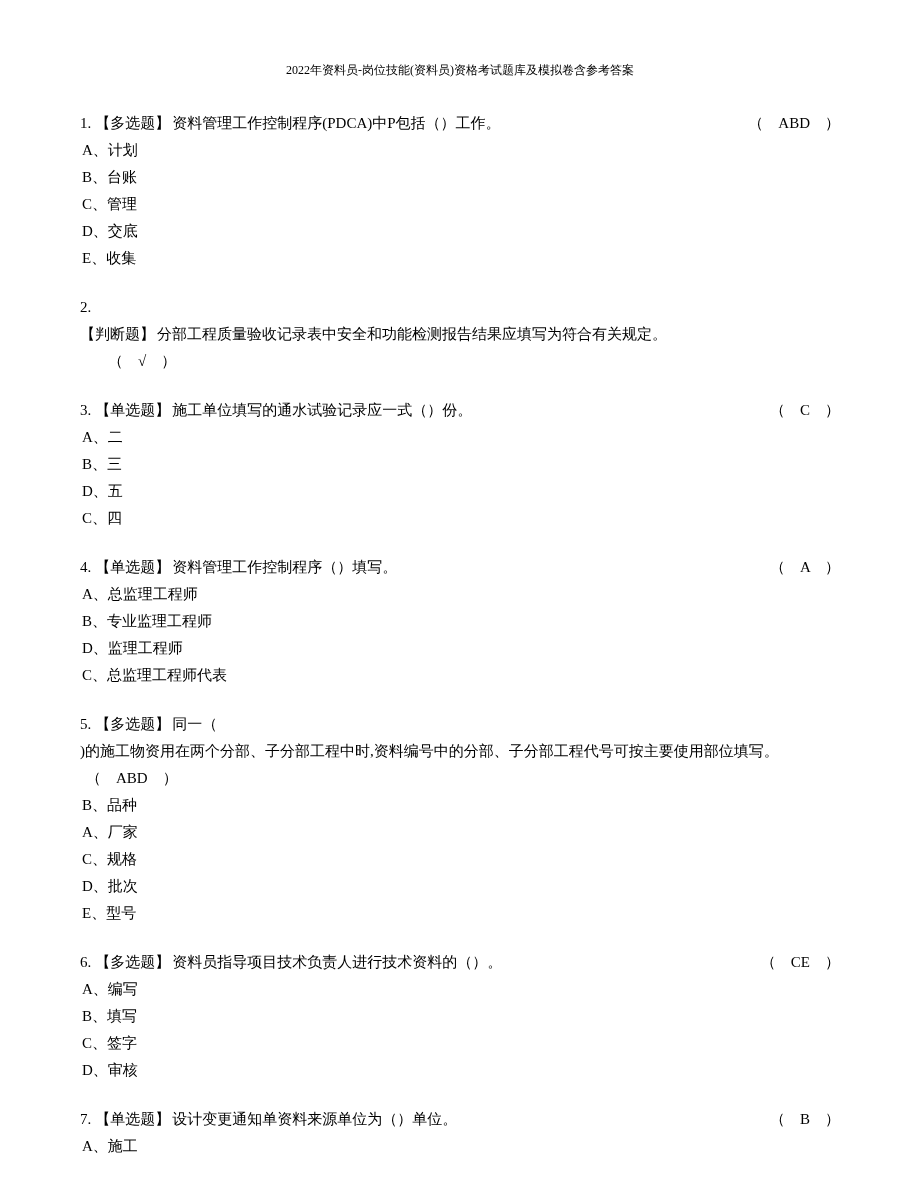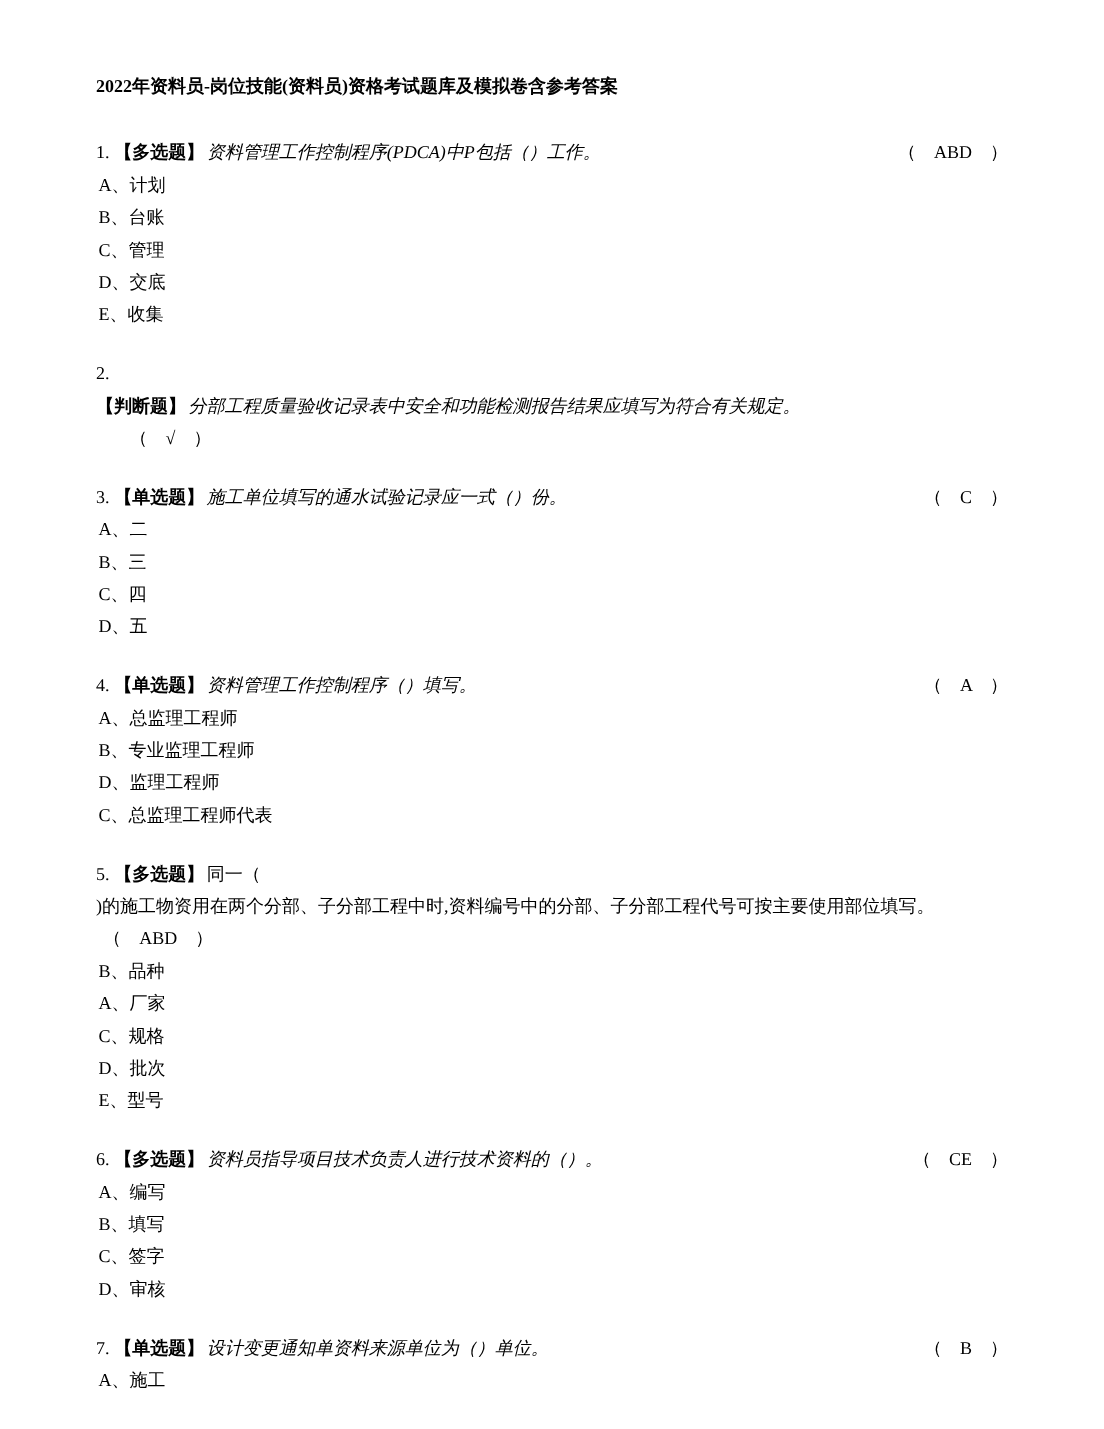--- a/index.html
+++ b/index.html
@@ -11,44 +11,43 @@
       background: #ffffff;
       font-family: "SimSun", "宋体", serif;
       font-size: 15px;
       color: #000000;
       width: 920px;
       min-height: 1191px;
       padding: 60px 80px 60px 80px;
       line-height: 1.8;
     }
     .page-title {
-      text-align: left;
-      font-size: 15px;
-      font-weight: bold;
+      text-align: center;
+      font-size: 12px;
+      font-weight: normal;
       margin-bottom: 28px;
     }
     .question-block {
       margin-bottom: 22px;
     }
     .question-line {
       display: flex;
       flex-wrap: wrap;
       align-items: baseline;
     }
     .question-number {
       margin-right: 4px;
       white-space: nowrap;
     }
     .question-type {
-      font-weight: bold;
+      font-weight: normal;
       margin-right: 2px;
     }
     .question-text {
       flex: 1;
-      font-style: italic;
     }
     .answer {
       margin-left: 6px;
       white-space: nowrap;
     }
     .option-line {
       padding-left: 2px;
     }
     .q2-answer {
       padding-left: 28px;
@@ -83,22 +82,22 @@
     </div>
     <div class="question-block">
       <div class="question-line">
         <span class="question-number">3. </span>
         <span class="question-type">【单选题】</span>
         <span class="question-text">施工单位填写的通水试验记录应一式（）份。</span>
         <span class="answer">（　C　）</span>
       </div>
       <div class="option-line">A、二</div>
       <div class="option-line">B、三</div>
+      <div class="option-line">D、五</div>
       <div class="option-line">C、四</div>
-      <div class="option-line">D、五</div>
     </div>
     <div class="question-block">
       <div class="question-line">
         <span class="question-number">4. </span>
         <span class="question-type">【单选题】</span>
         <span class="question-text">资料管理工作控制程序（）填写。</span>
         <span class="answer">（　A　）</span>
       </div>
       <div class="option-line">A、总监理工程师</div>
       <div class="option-line">B、专业监理工程师</div>

